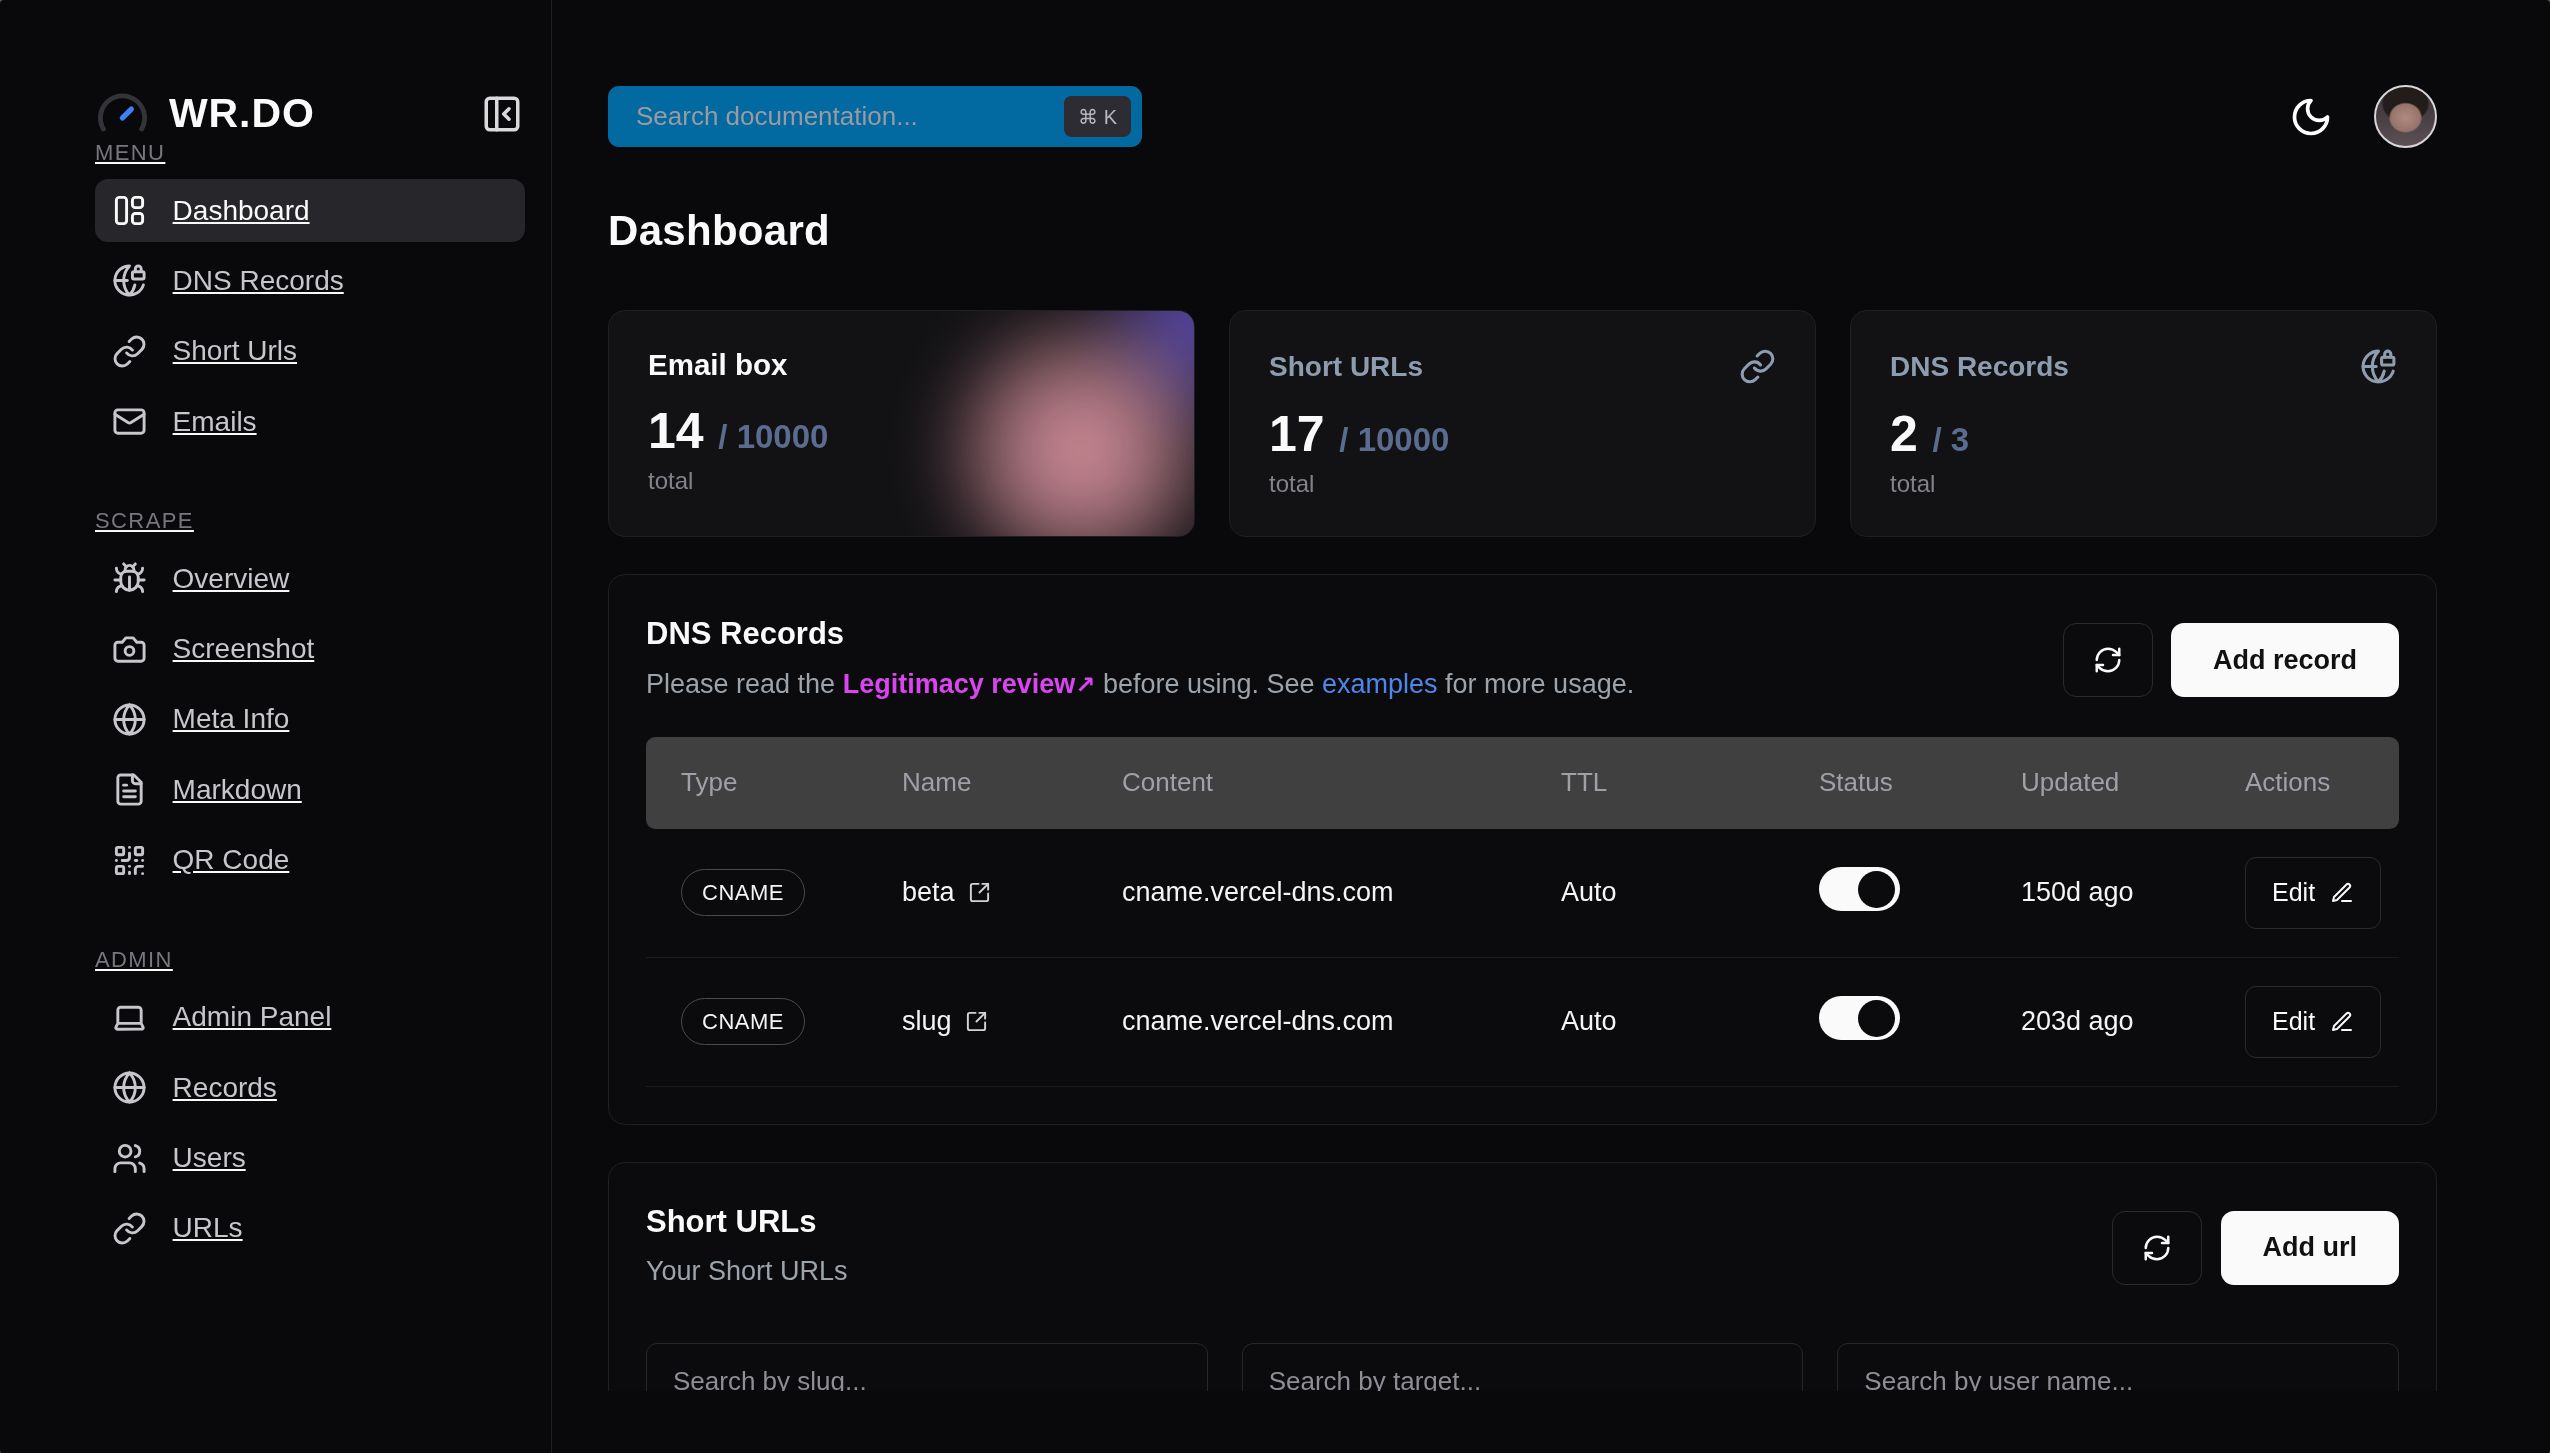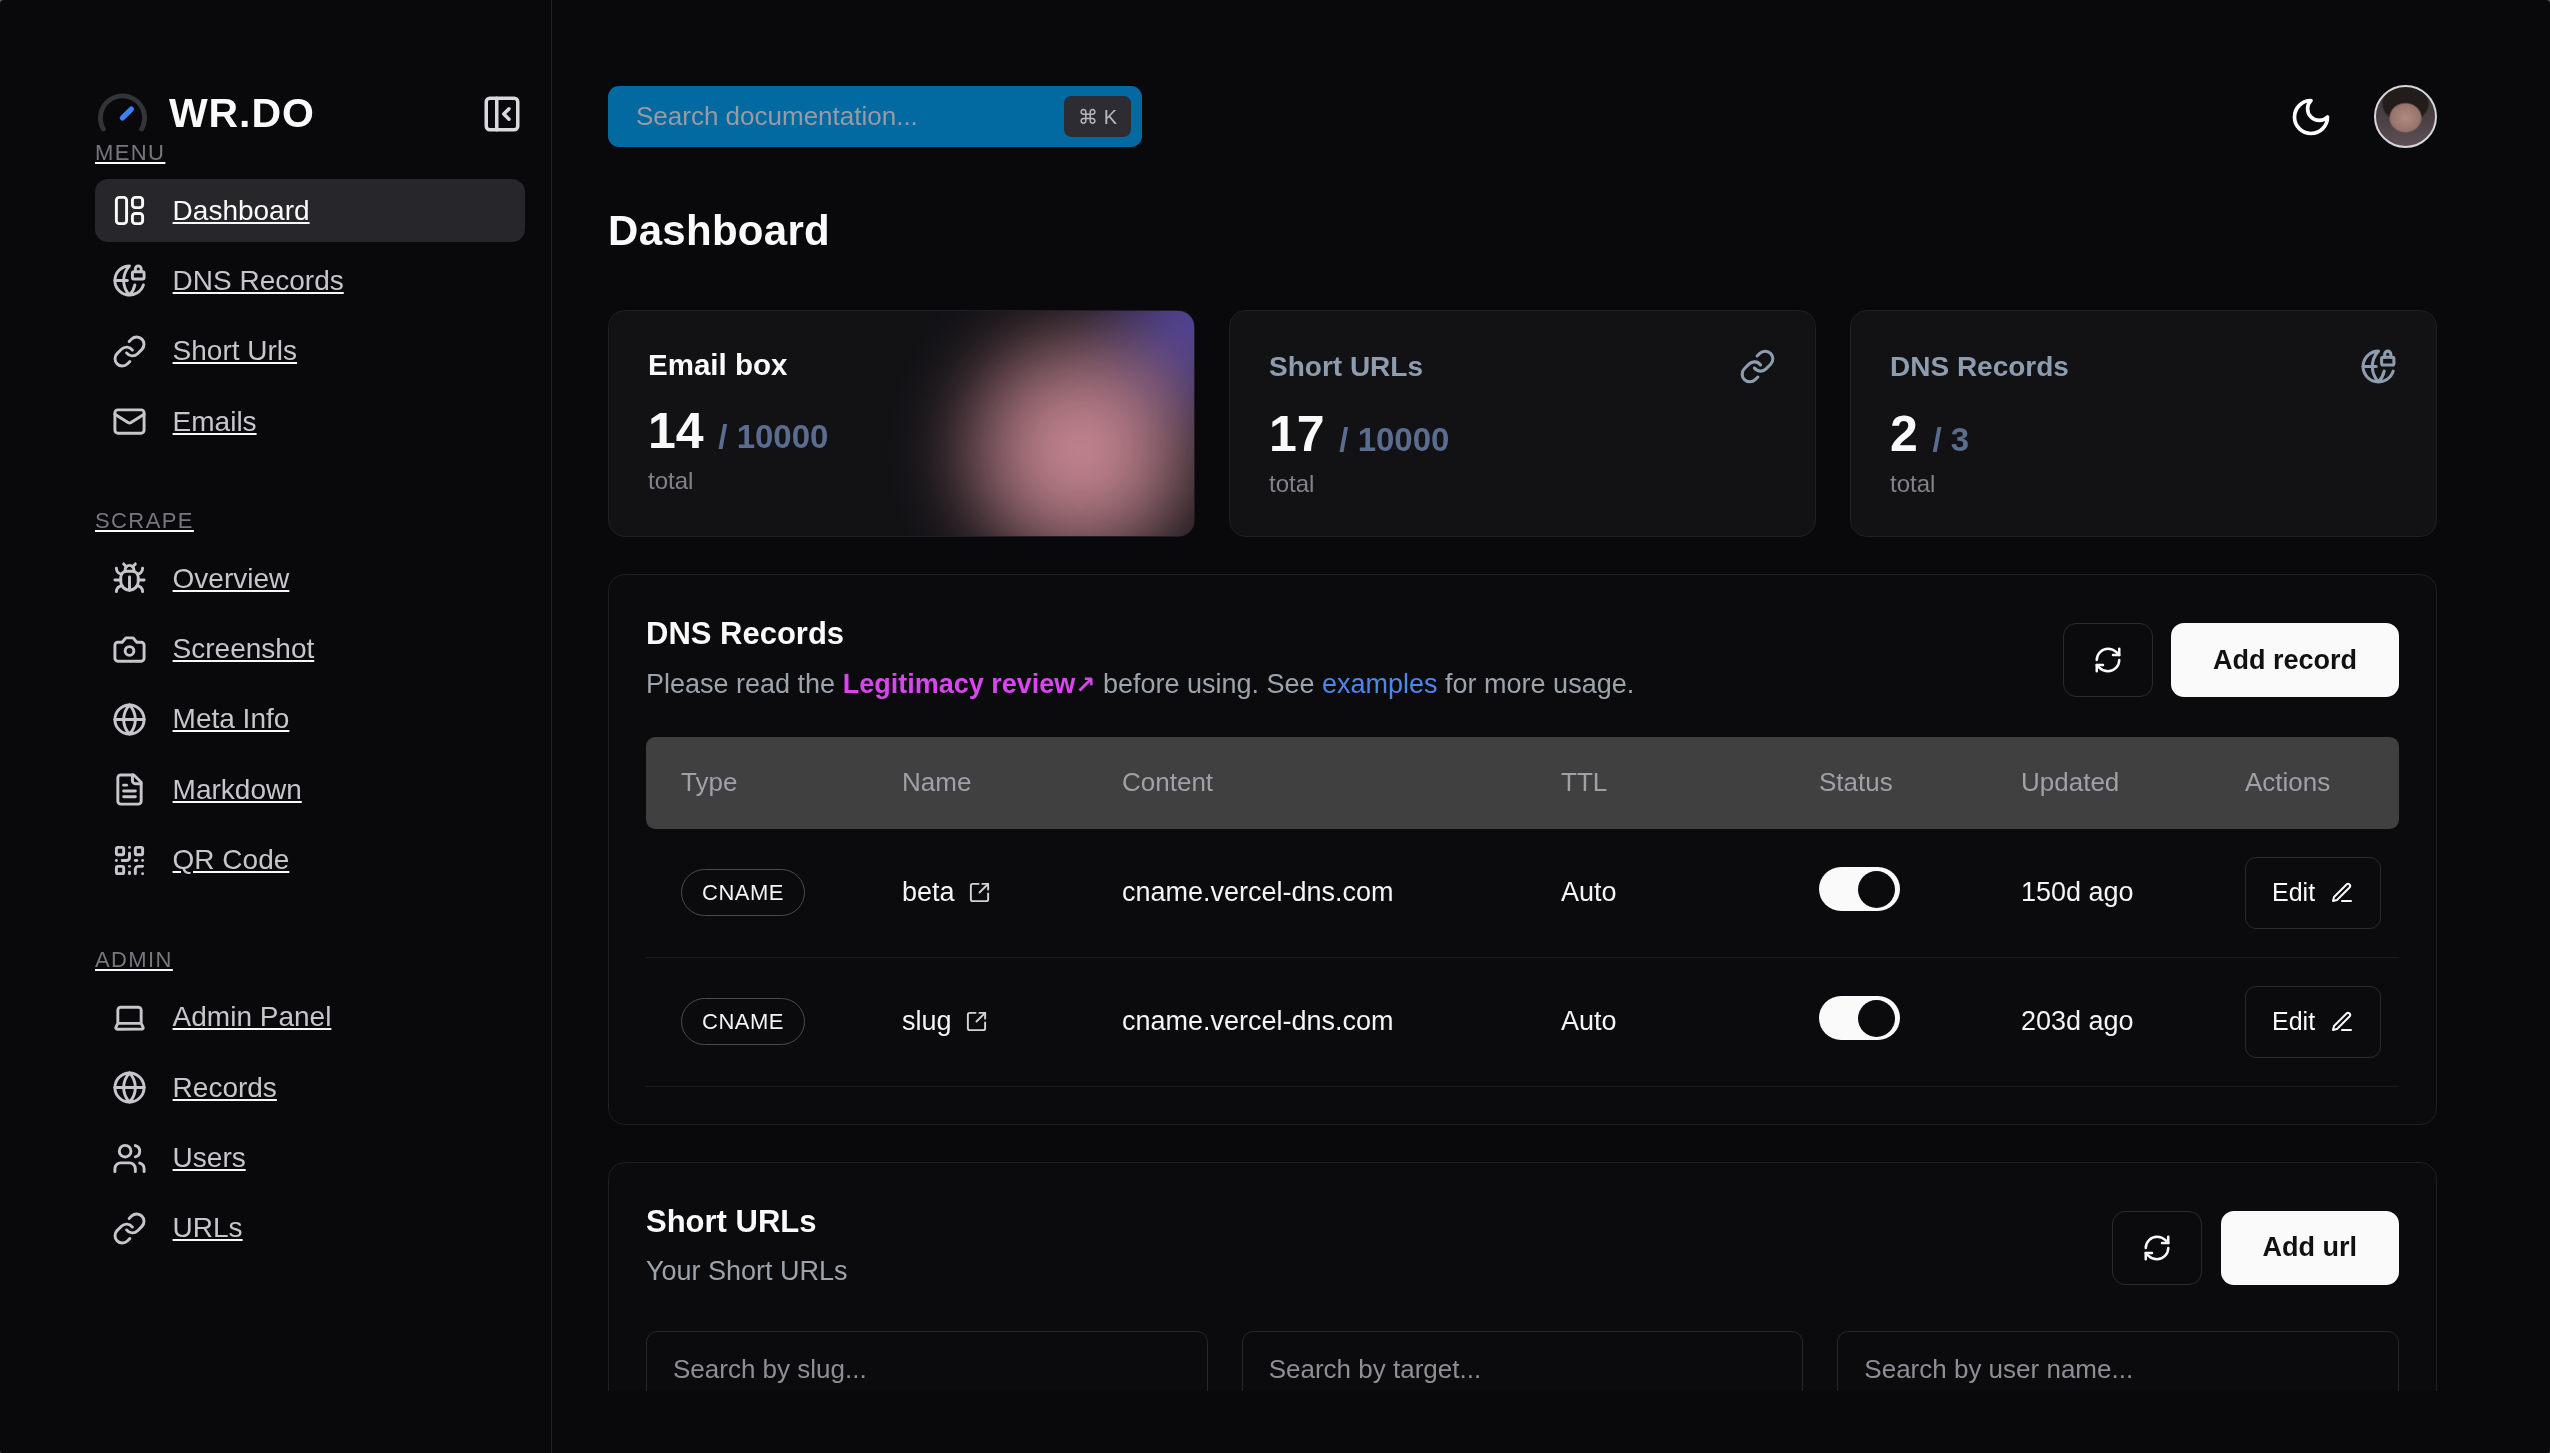--- a/index.html
+++ b/index.html
@@ -87,21 +87,21 @@
   .cell-name{display:flex;align-items:center;gap:13px;}
   .ext-icon{color:#d4d4d8;cursor:pointer;display:inline-flex;}
   .ext-icon svg{width:23px;height:23px;}
   .toggle{width:81px;height:44px;background:#fafafa;border-radius:920px;position:relative;display:inline-block;cursor:pointer;}
   .toggle .knob{position:absolute;right:4.6px;top:3.7px;width:37px;height:37px;border-radius:50%;background:#0b0b0d;}
   .edit-btn{display:inline-flex;align-items:center;gap:15px;height:72px;padding:0 26px;background:transparent;
     border:0.9px solid #2a2a30;border-radius:11px;color:#fafafa;font-size:25px;font-family:inherit;cursor:pointer;}
   .edit-btn svg{width:24px;height:24px;}
 
   
-  .filters{margin-top:44px;display:grid;grid-template-columns:repeat(3,1fr);gap:34px;}
+  .filters{margin-top:56px;display:grid;grid-template-columns:repeat(3,1fr);gap:34px;}
   .filter-input{height:77px;border:0.9px solid #26262c;border-radius:11px;background:transparent;padding:0 26px;
     color:#e4e4e7;font-size:26px;font-family:inherit;outline:none;box-sizing:border-box;}
   .filter-input::placeholder{color:#8e8e96;}
 </style>
 </head>
 <body>
 
 <div class="frame">
 
   <aside class="sidebar">

